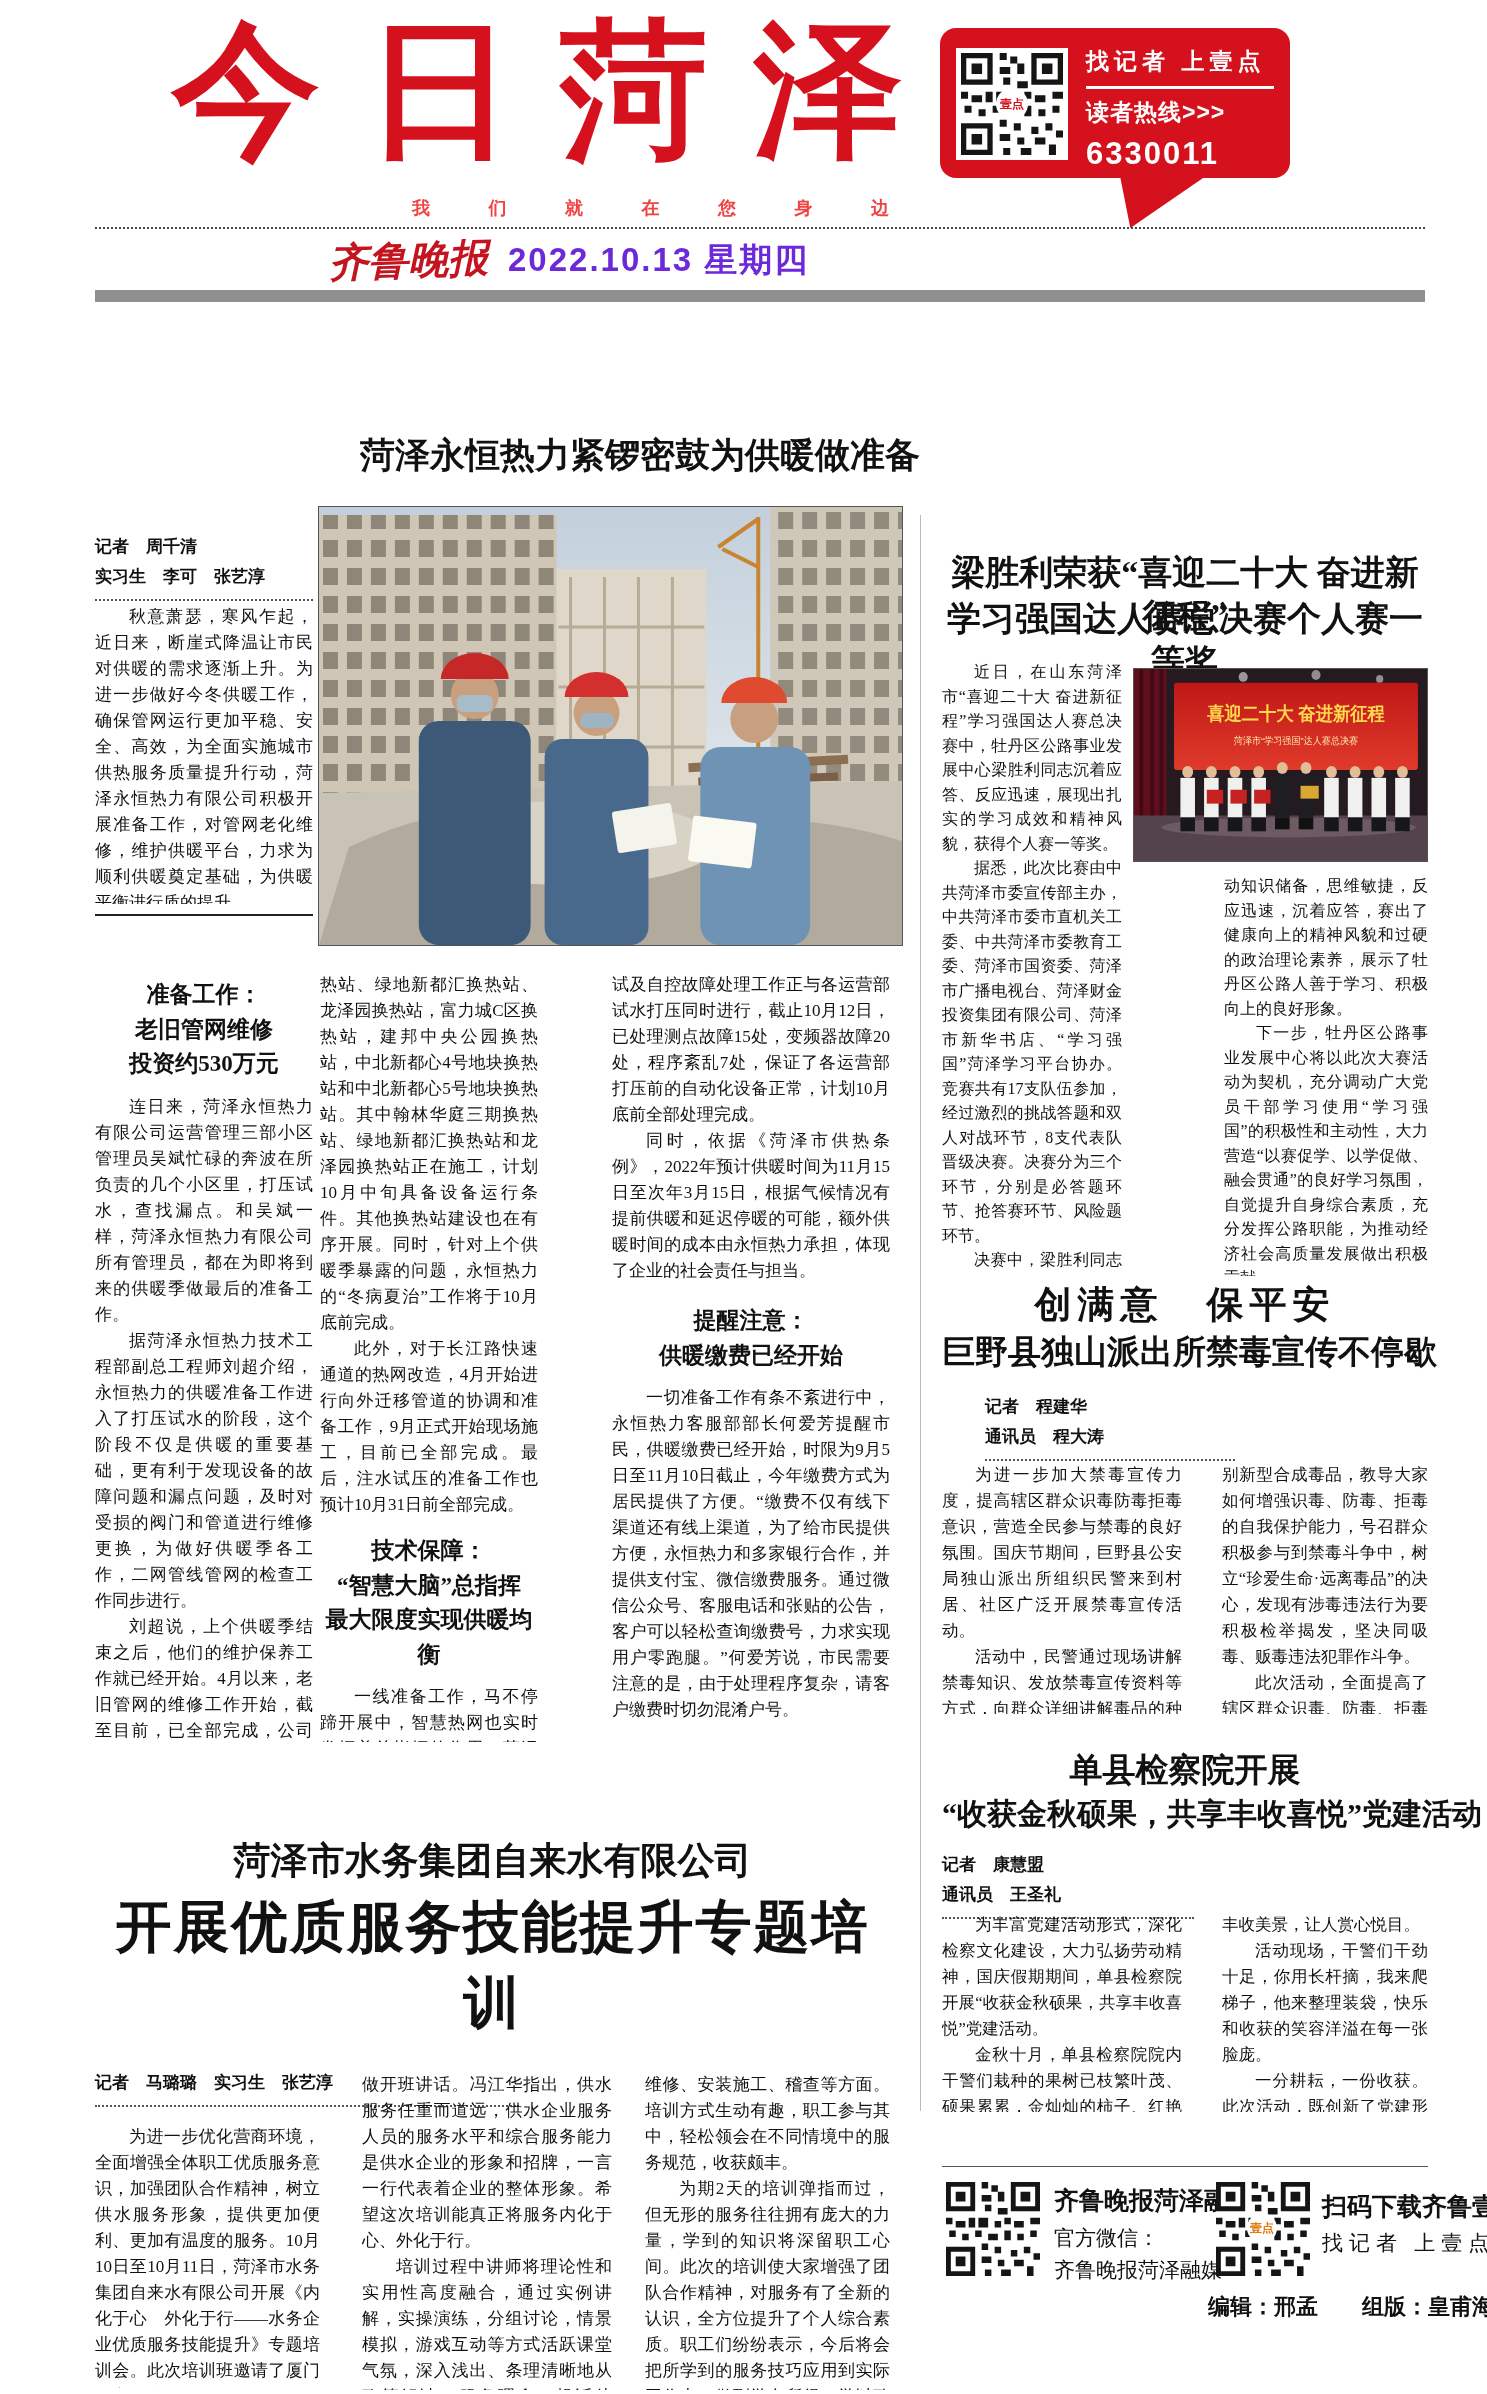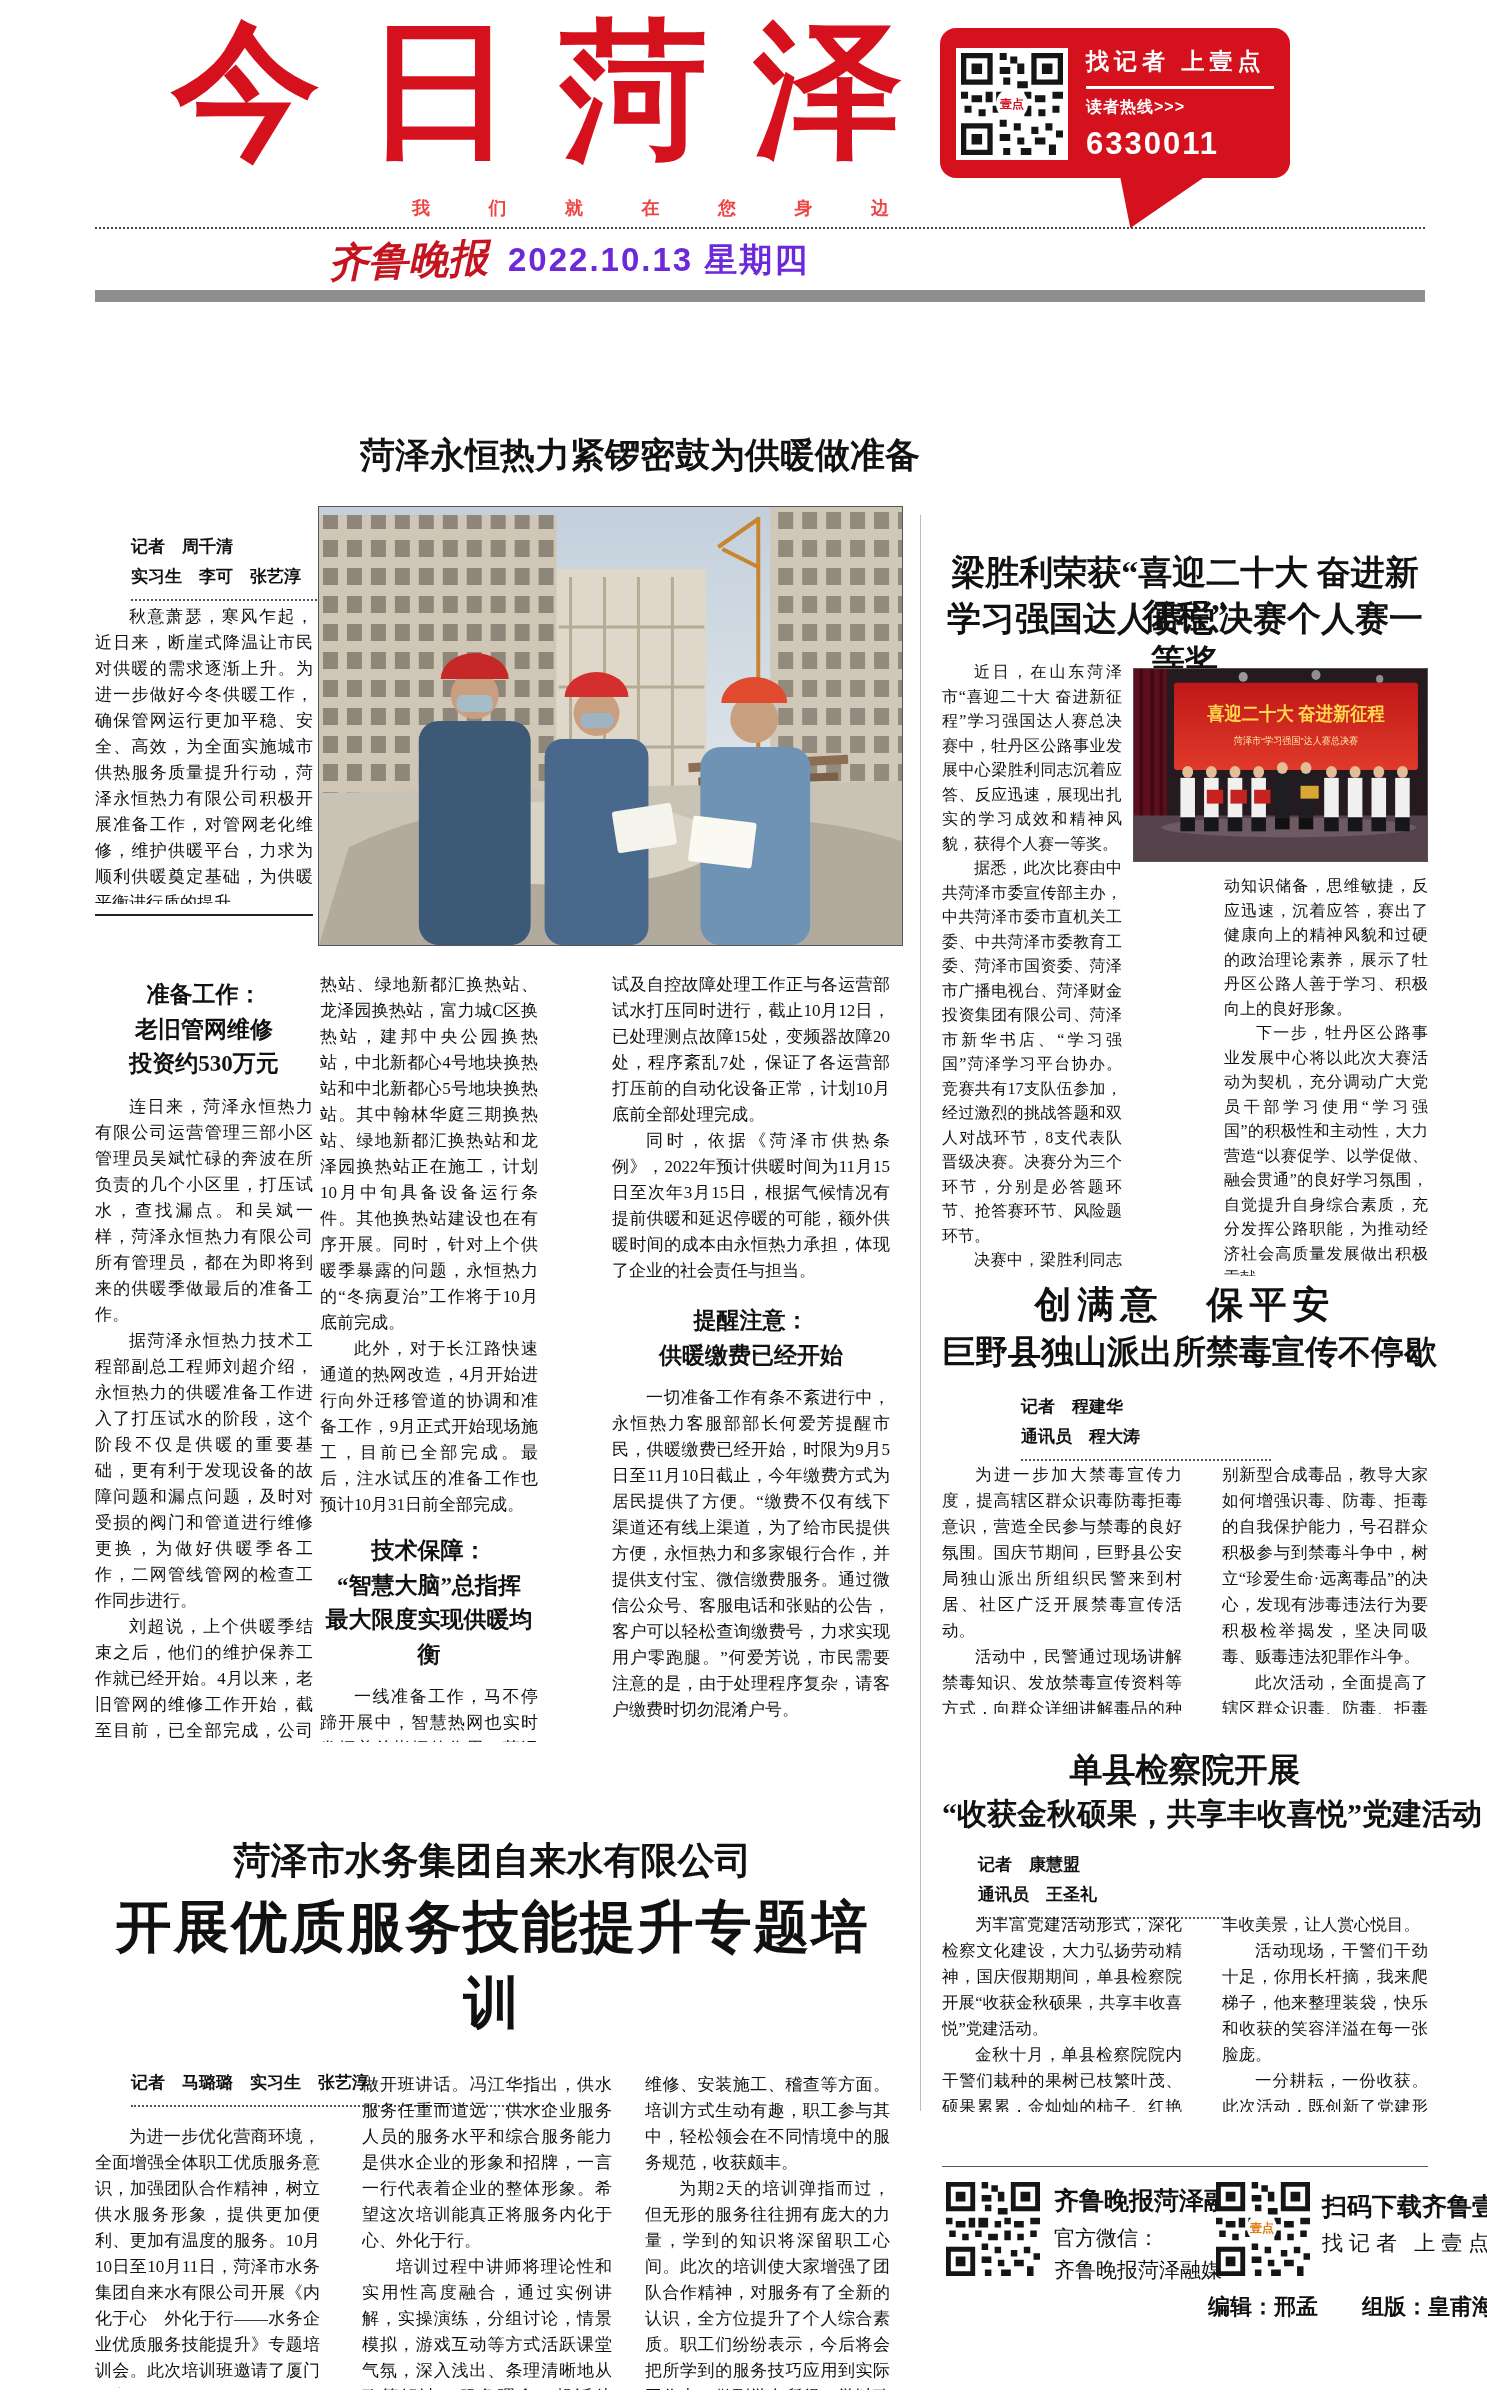--- a/index.html
+++ b/index.html
@@ -13,34 +13,34 @@
   .bubble-tail{left:1120px;top:176px;width:86px;height:52px;background:#d5111d;
       clip-path:polygon(0 0,100% 0,12% 100%);}
   .bubble-qr{left:956px;top:48px;width:112px;height:112px;background:#fff;padding:5px;box-sizing:border-box;}
   .qr-logo{width:32px;height:32px;background:#fff;border-radius:50%;color:#d5111d;font-weight:700;
       font-size:12px;display:flex;align-items:center;justify-content:center;
       font-family:"Liberation Sans",sans-serif;}
   .bubble-qr .qr-logo{position:absolute;left:40px;top:40px;}
   .bubble-text{left:1086px;top:46px;width:196px;color:#fff;font-family:"Liberation Sans","DejaVu Sans",sans-serif;}
   .bubble-l1{font-size:23px;font-weight:700;letter-spacing:5px;white-space:nowrap;}
   .bubble-div{height:0;border-top:3px solid #fff;margin:9px 0 8px;width:188px;}
-  .bubble-l2{font-size:16px;font-weight:700;letter-spacing:1px;}
+  .bubble-l2{font-size:23px;font-weight:700;letter-spacing:1px;}
   .bubble-l3{font-size:31px;font-weight:700;margin-top:8px;letter-spacing:2px;}
   .slogan{left:412px;top:196px;font-size:18px;font-weight:700;letter-spacing:27px;white-space:nowrap;color:#ef4444;}
   .dotted-rule{left:95px;top:227px;width:1330px;border-top:2px dotted #444;}
   .paper-script{left:328px;top:233px;font-size:40px;font-weight:700;font-style:italic;color:#c41420;
       transform:rotate(-2deg);font-family:"Liberation Serif",serif;}
   .date-txt{left:508px;top:238px;font-size:33px;font-weight:700;
       font-family:"Liberation Sans","DejaVu Sans",sans-serif;letter-spacing:2px;color:#6d28d9;white-space:nowrap;}
   .gray-bar{left:95px;top:290px;width:1330px;height:12px;background:#8f8f8f;}
   
   .lead-h1{left:80px;top:320px;width:1120px;text-align:center;font-size:78px;font-weight:700;
       line-height:1.1;letter-spacing:-2px;white-space:nowrap;}
   .lead-h2{left:80px;top:432px;width:1120px;text-align:center;font-size:35px;font-weight:700;}
-  .byline{font-size:17px;font-weight:700;line-height:1.75;padding-bottom:7px;border-bottom:2px dotted #555;margin-left:36px;}
+  .byline{font-size:17px;font-weight:700;line-height:1.75;padding-bottom:7px;border-bottom:2px dotted #555;}
   .lead-byline{left:95px;top:532px;width:218px;}
   .col{font-size:17px;line-height:26px;text-align:justify;overflow:hidden;}
   .col p{margin:0 0 0 0;text-indent:2em;}
   .col p.ni{text-indent:0;}
   .lead-intro{left:95px;top:604px;width:218px;height:300px;}
   .intro-rule{left:95px;top:914px;width:218px;border-top:2px solid #222;}
   .lead-photo{left:318px;top:506px;width:585px;height:440px;border:1px solid #555;box-sizing:border-box;background:#dfe3e6;}
   .lead-photo svg{display:block;width:100%;height:100%;}
   .lead-col1{left:95px;top:972px;width:218px;height:770px;}
   .lead-col2{left:320px;top:972px;width:218px;height:770px;}

